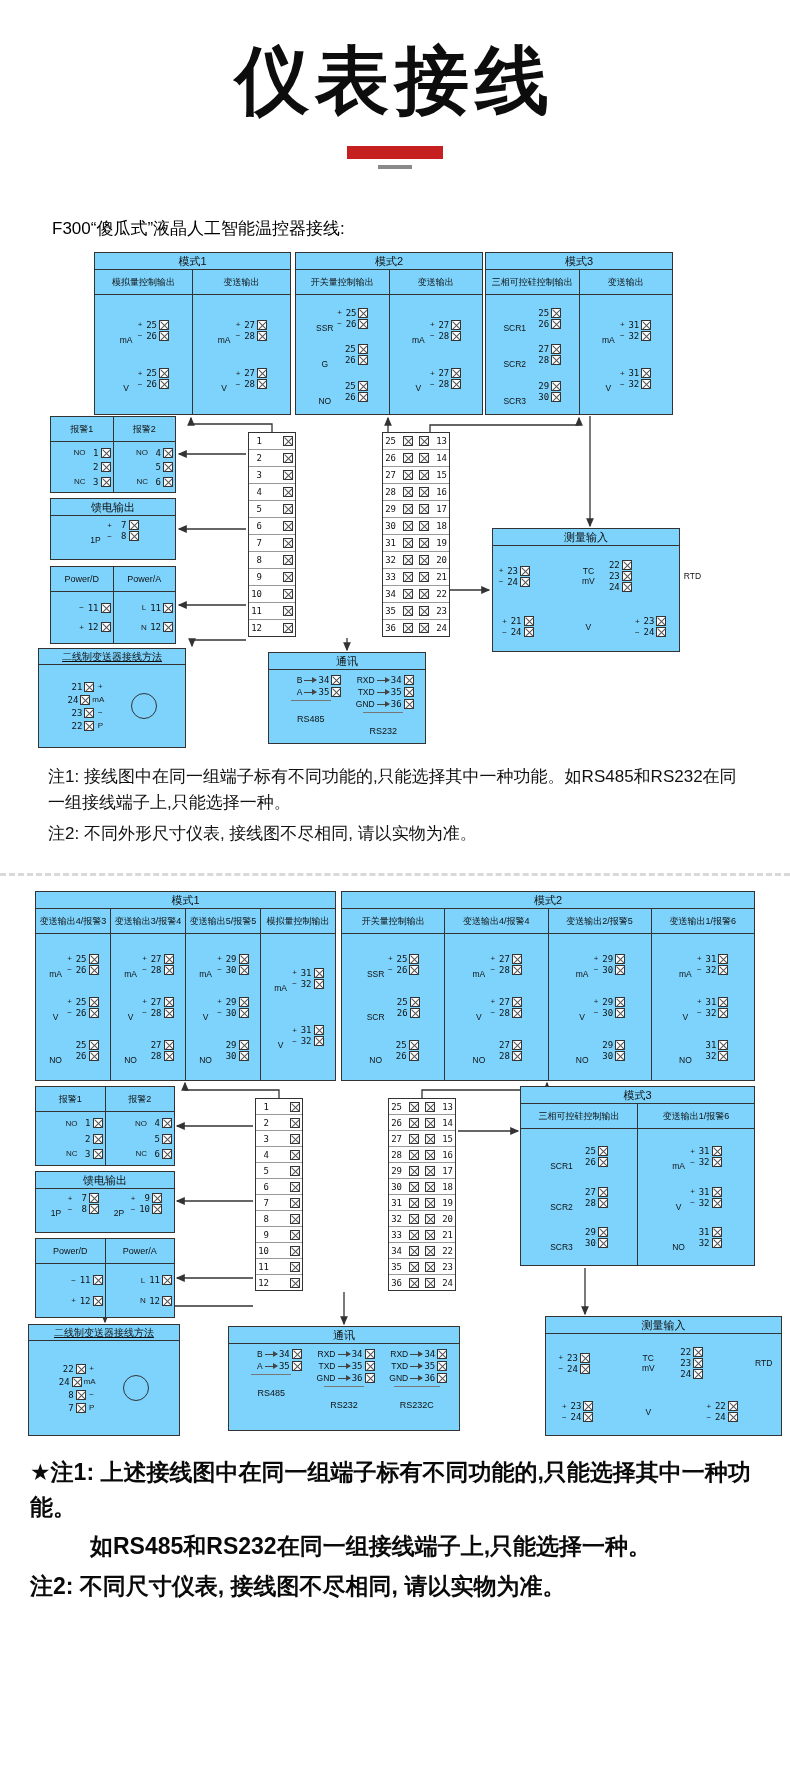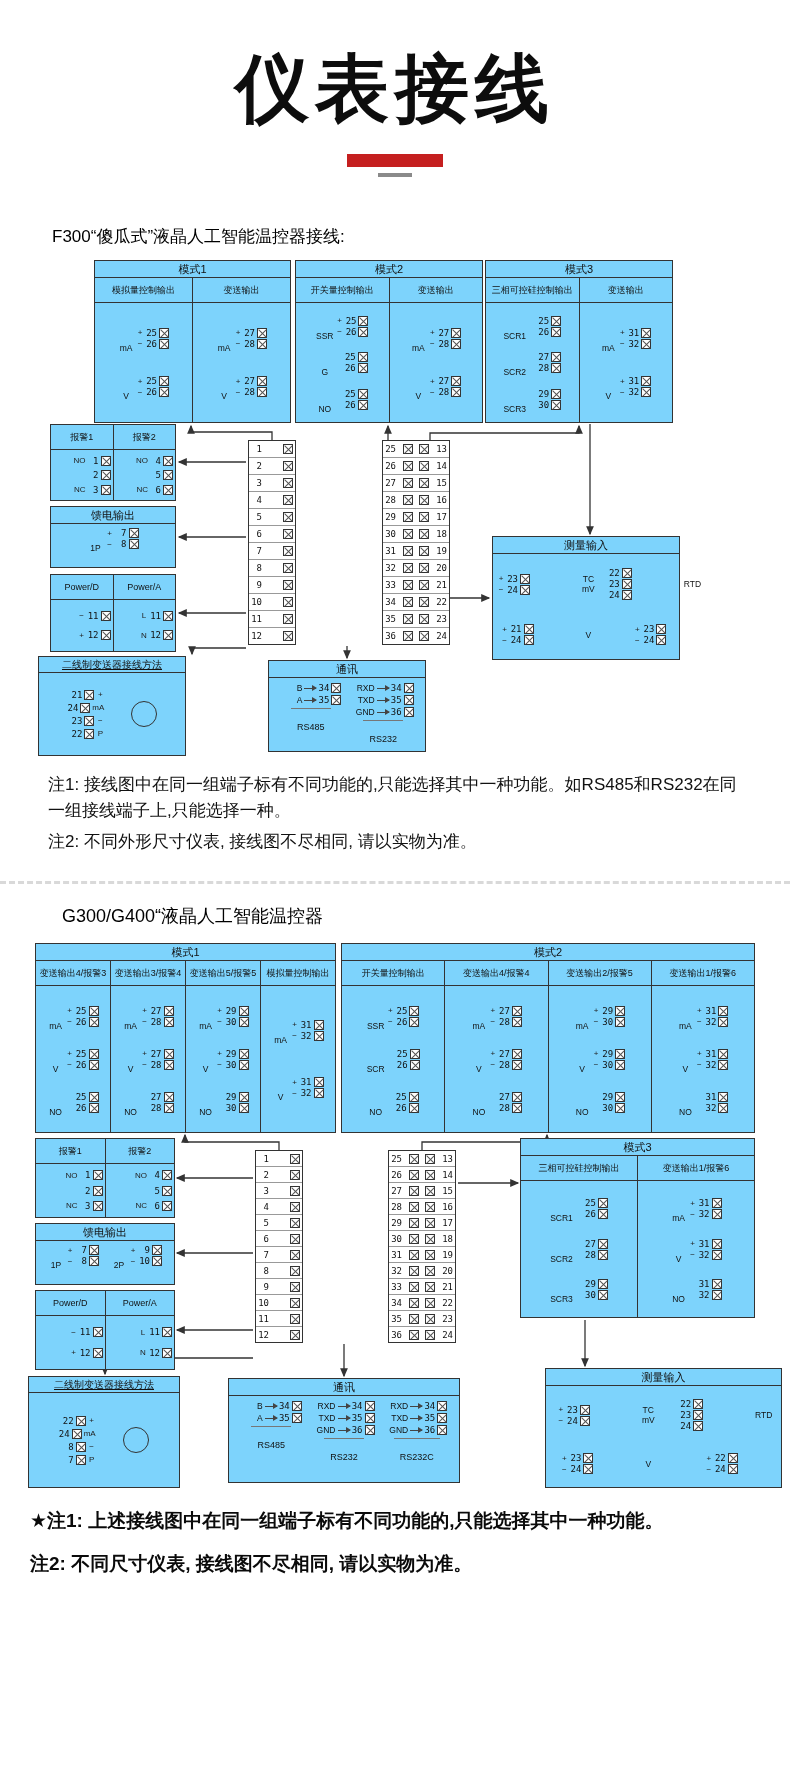--- a/index.html
+++ b/index.html
@@ -1,17 +1,17 @@
 <!DOCTYPE html>
 <html><head>
 <meta charset="utf-8">
 <style>
   html,body{margin:0;padding:0;background:#fff;}
   body{width:790px;min-height:1772px;font-family:"Liberation Sans","DejaVu Sans",sans-serif;color:#111;}
-  .page-title{margin:0;padding-top:40px;text-align:center;font-size:74px;font-weight:900;letter-spacing:6px;color:#0d0d0d;}
+  .page-title{margin:0;padding-top:32px;text-align:center;font-size:74px;font-weight:900;letter-spacing:6px;color:#0d0d0d;}
   .accent-bar{width:96px;height:13px;background:#c51f1f;margin:14px auto 6px;}
   .accent-dash{width:34px;height:4px;background:#8a8a8a;margin:0 auto;}
   .section-heading{font-size:17px;font-weight:normal;margin:48px 0 6px 52px;color:#000;}
   .section-heading.g{margin:20px 0 6px 62px;font-size:18px;}
   .diagram{position:relative;margin:10px auto 14px;}
   #f300-diagram{width:730px;height:500px;}
   #g300-diagram{width:740px;height:555px;}
   .wires{position:absolute;left:0;top:0;}
   .dbox{position:absolute;border:1.5px solid #333;background:#7dd3fc;box-sizing:border-box;font-size:10px;display:flex;flex-direction:column;}
   .dbox-title{text-align:center;font-size:11px;line-height:1.3;border-bottom:1px solid #333;padding:1px 2px;flex-shrink:0;}
@@ -43,21 +43,21 @@
   .comm-line{display:flex;align-items:center;gap:2px;}
   .comm-label{font-size:8.5px;min-width:22px;text-align:right;}
   .warrow{width:12px;height:1px;background:#444;position:relative;flex-shrink:0;}
   .warrow::after{content:"";position:absolute;right:-1px;top:-3px;width:0;height:0;border-left:5px solid #444;border-top:3px solid transparent;border-bottom:3px solid transparent;}
   .comm-caption{font-size:9px;border-top:1px solid #777;padding:13px 6px 0;margin-top:1px;}
   .measure-grid{flex:1;display:grid;grid-template-columns:1fr 1fr;gap:2px 4px;padding:3px 4px;}
   .measure-group{display:flex;align-items:center;justify-content:center;gap:4px;}
   .measure-lines{display:flex;flex-direction:column;gap:1px;}
   .measure-caption{font-size:8.5px;white-space:pre-line;text-align:center;margin-left:48px;}
   .note{font-size:17px;line-height:1.55;margin:4px 48px;color:#111;}
-  .g-note{font-size:19px;font-weight:bold;line-height:1.5;margin:14px 30px;color:#0a0a0a;}
+  .g-note{font-size:23px;font-weight:bold;line-height:1.5;margin:5px 30px;color:#0a0a0a;}
   .g-note.indent{padding-left:60px;}
   .dashed-divider{border-top:3px dashed #d9d9d9;margin:26px 0 4px;}
 </style>
 </head>
 <body>
 
 <div class="page">
 
   <h1 class="page-title">仪表接线</h1>
   <div class="accent-bar" style="background: rgb(197, 31, 31);"></div>
@@ -702,21 +702,20 @@
         </div>
       </div>
 
     <p class="note">注1: 接线图中在同一组端子标有不同功能的,只能选择其中一种功能。如RS485和RS232在同一组接线端子上,只能选择一种。</p>
     <p class="note">注2: 不同外形尺寸仪表, 接线图不尽相同, 请以实物为准。</p>
   </section>
 
   <div class="dashed-divider"></div>
 
   <section>
-    <h2 class="section-heading g">G300/G400“液晶人工智能温控器</h2>
 
     <div class="diagram" id="g300-diagram">
       <svg class="wires" width="740" height="555">
         <defs>
           <marker id="arG" markerWidth="8" markerHeight="8" refX="6" refY="3" orient="auto">
             <path d="M0,0 L7,3 L0,6 z" fill="#333"></path>
           </marker>
         </defs>
         <polyline points="254,212 254,204 160,204 160,197" fill="none" stroke="#333" stroke-width="1.3" marker-end="url(#arG)"></polyline>
         <polyline points="397,212 397,204 522,204 522,197" fill="none" stroke="#333" stroke-width="1.3" marker-end="url(#arG)"></polyline>
@@ -1621,16 +1620,17 @@
                   <span class="tnum">24</span>
                   <span class="screw"></span>
                 </div>
               </div>
             </div>
           </div>
         </div>
       </div>
 
     <p class="g-note">★注1: 上述接线图中在同一组端子标有不同功能的,只能选择其中一种功能。</p>
+    <p class="g-note indent">如RS485和RS232在同一组接线端子上,只能选择一种。</p>
     <p class="g-note">注2: 不同尺寸仪表, 接线图不尽相同, 请以实物为准。</p>
   </section>
 
 </div>
 
 </body></html>

